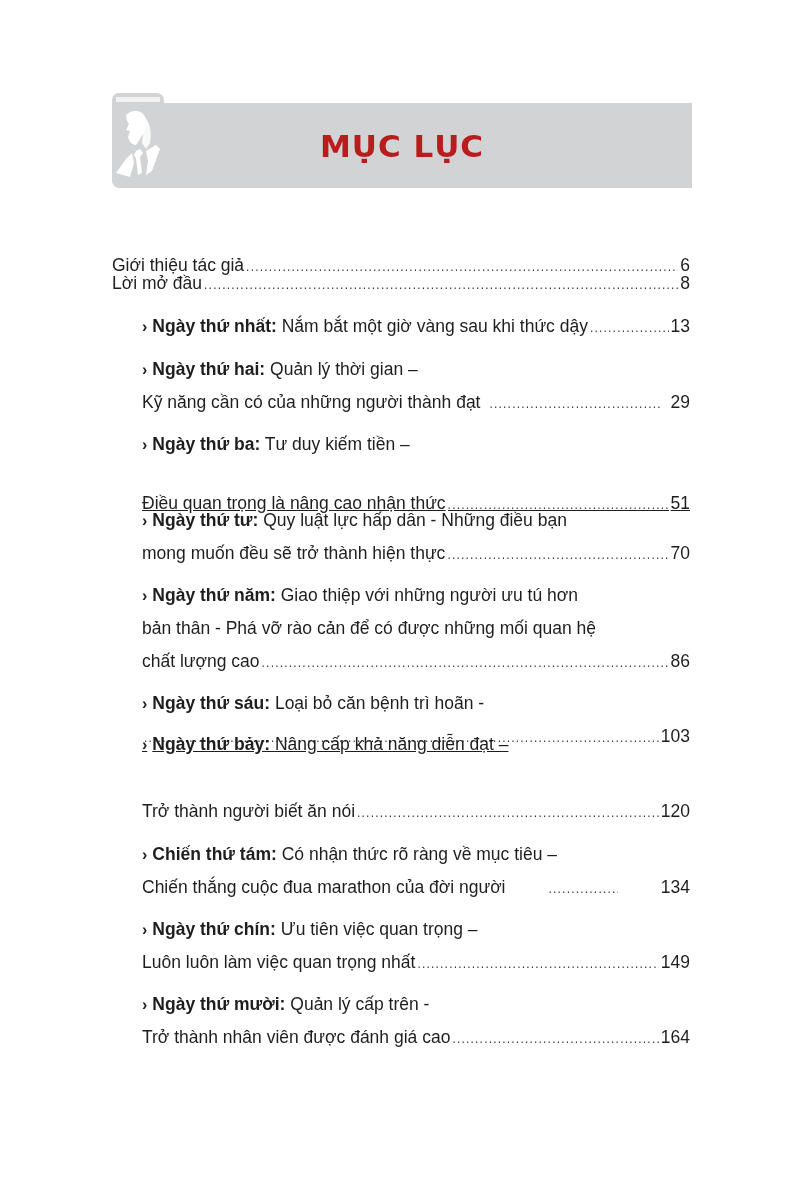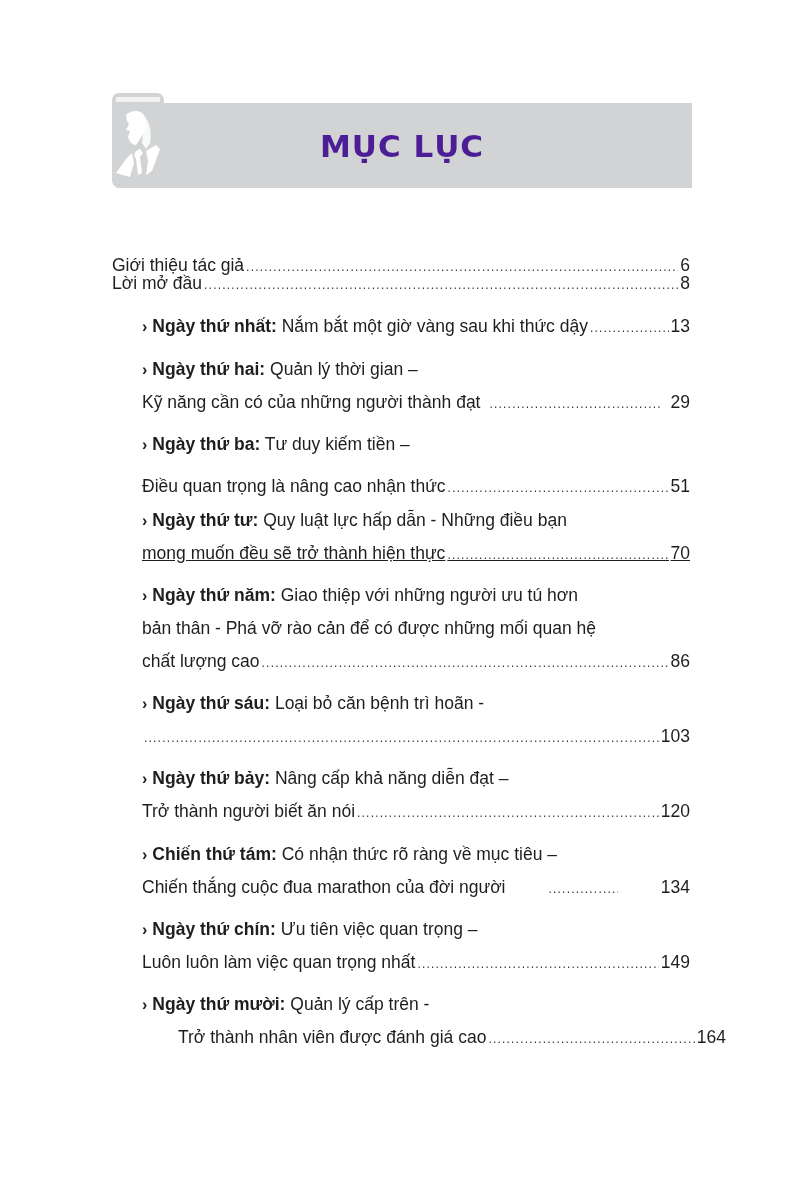--- a/index.html
+++ b/index.html
@@ -15,21 +15,21 @@
   }
   .icon-tab {
     position: absolute; left: 112px; top: 93px; width: 52px; height: 95px;
     background: #d2d3d4; border-radius: 7px 7px 0 8px; overflow: hidden;
   }
   .icon-tab svg { position: absolute; left: 0; top: 0; }
   .title {
     position: absolute; left: 112px; top: 103px; width: 580px; height: 85px;
     display: flex; align-items: center; justify-content: center;
     font-family: "DejaVu Sans", sans-serif; font-weight: bold; font-size: 31px;
-    letter-spacing: 1px; color: #4c1d95;
+    letter-spacing: 1px; color: #b91c1c;
   }
   .toc { position: absolute; left: 0; top: 0; width: 805px; }
   .line {
     position: absolute; display: flex; align-items: baseline;
     font-size: 17.5px; line-height: 22px; white-space: nowrap;
   }
   .line .txt { flex: 0 0 auto; }
   .line .leader {
     flex: 1 1 auto; overflow: hidden; margin: 0 2px; color: #333;
     letter-spacing: 1.2px; font-size: 12px;
@@ -81,30 +81,30 @@
   </div>
   <div class="line" style="left:142px; width:548px; top:391px;gap:7px;">
     <span class="txt">Kỹ năng cần có của những người thành đạt</span>
     <span class="leader"></span>
     <span class="page">29</span>
   </div>
 
   <div class="line" style="left:142px; width:548px; top:433px;">
     <span class="txt"><span class="chev">›</span><span class="bold">Ngày thứ ba:</span> <span>Tư duy kiếm tiền –</span></span>
   </div>
-  <div class="line" style="left:142px; width:548px; top:475px;">
+  <div class="line" style="left:142px; width:548px; top:492px;text-decoration:underline;">
     <span class="txt">Điều quan trọng là nâng cao nhận thức</span>
     <span class="leader"></span>
     <span class="page">51</span>
   </div>
 
   <div class="line" style="left:142px; width:548px; top:509px;">
     <span class="txt"><span class="chev">›</span><span class="bold">Ngày thứ tư:</span> <span>Quy luật lực hấp dẫn - Những điều bạn</span></span>
   </div>
-  <div class="line" style="left:142px; width:548px; top:542px;text-decoration:underline;">
+  <div class="line" style="left:142px; width:548px; top:542px;">
     <span class="txt">mong muốn đều sẽ trở thành hiện thực</span>
     <span class="leader"></span>
     <span class="page">70</span>
   </div>
 
   <div class="line" style="left:142px; width:548px; top:584px;">
     <span class="txt"><span class="chev">›</span><span class="bold">Ngày thứ năm:</span> <span>Giao thiệp với những người ưu tú hơn</span></span>
   </div>
   <div class="line" style="left:142px; width:548px; top:617px;">
     <span class="txt">bản thân - Phá vỡ rào cản để có được những mối quan hệ</span>
@@ -116,21 +116,21 @@
   </div>
 
   <div class="line" style="left:142px; width:548px; top:692px;">
     <span class="txt"><span class="chev">›</span><span class="bold">Ngày thứ sáu:</span> <span>Loại bỏ căn bệnh trì hoãn -</span></span>
   </div>
   <div class="line" style="left:142px; width:548px; top:725px;">
     <span class="leader"></span>
     <span class="page">103</span>
   </div>
 
-  <div class="line" style="left:142px; width:548px; top:767px;">
+  <div class="line" style="left:142px; width:548px; top:733px;text-decoration:underline;">
     <span class="txt"><span class="chev">›</span><span class="bold">Ngày thứ bảy:</span> <span>Nâng cấp khả năng diễn đạt –</span></span>
   </div>
   <div class="line" style="left:142px; width:548px; top:800px;">
     <span class="txt">Trở thành người biết ăn nói</span>
     <span class="leader"></span>
     <span class="page">120</span>
   </div>
 
   <div class="line" style="left:142px; width:548px; top:843px;">
     <span class="txt"><span class="chev">›</span><span class="bold">Chiến thứ tám:</span> <span>Có nhận thức rõ ràng về mục tiêu –</span></span>
@@ -146,18 +146,18 @@
   </div>
   <div class="line" style="left:142px; width:548px; top:951px;">
     <span class="txt">Luôn luôn làm việc quan trọng nhất</span>
     <span class="leader"></span>
     <span class="page">149</span>
   </div>
 
   <div class="line" style="left:142px; width:548px; top:993px;">
     <span class="txt"><span class="chev">›</span><span class="bold">Ngày thứ mười:</span> <span>Quản lý cấp trên -</span></span>
   </div>
-  <div class="line" style="left:142px; width:548px; top:1026px;margin-left:36px;">
+  <div class="line" style="left:142px; width:548px; top:1026px;">
     <span class="txt">Trở thành nhân viên được đánh giá cao</span>
     <span class="leader"></span>
     <span class="page">164</span>
   </div>
 </div>
 
 </body></html>

